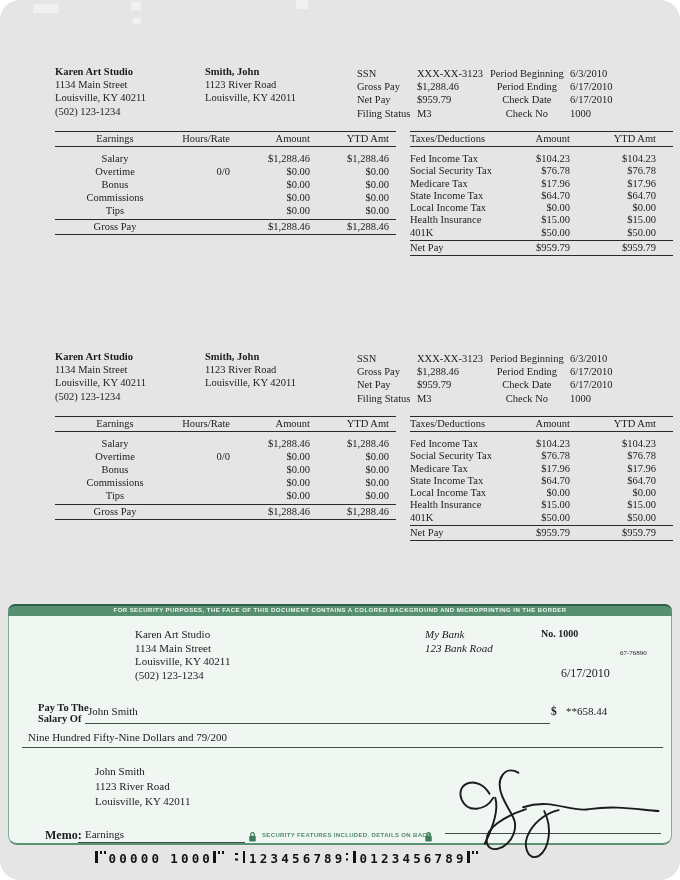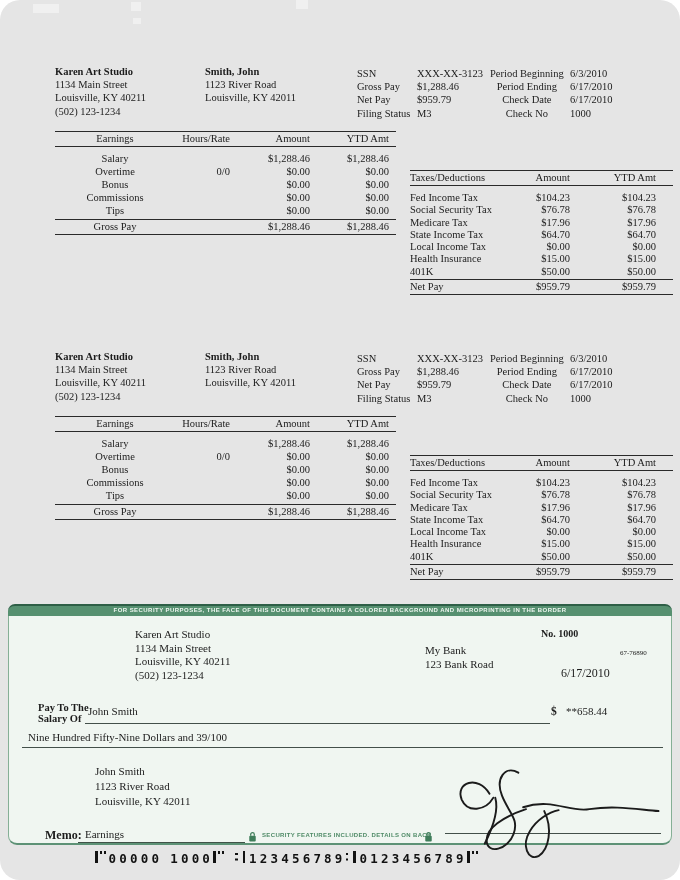--- a/index.html
+++ b/index.html
@@ -13,42 +13,42 @@
   .stub{position:absolute;left:0;width:680px;height:240px;}
   #stub1{top:65px;} #stub2{top:350px;}
   .addr{position:absolute;font-size:10.5px;line-height:13.2px;}
   .addr .b{font-weight:bold;}
   .co{left:55px;top:0;} .emp{left:205px;top:0;}
   .inf{position:absolute;top:2px;font-size:10.5px;line-height:13.2px;white-space:nowrap;}
   .inf.l1{left:357px;} .inf.v1{left:417px;} .inf.l2{left:490px;text-align:center;} .inf.v2{left:570px;}
 
   .tbl{position:absolute;top:66px;font-size:10.5px;}
   .tbl.earn{left:55px;width:341px;}
-  .tbl.ded{left:410px;width:263px;margin-top:39px;}
+  .tbl.ded{left:410px;width:263px;}
   .thead{display:flex;border-top:1.2px solid #2a2a2a;border-bottom:1px solid #2a2a2a;padding:1px 0 2px;}
   .gap{height:6px;}
   .trow{display:flex;}
   .earn .trow{line-height:12.9px;} .ded .trow{line-height:12.3px;}
   .ttotal{display:flex;border-top:1px solid #2a2a2a;border-bottom:1.6px solid #2a2a2a;padding:1px 0 2px;margin-top:1px;}
   .earn .c1{width:120px;text-align:center;} .earn .c2{width:55px;text-align:right;}
   .earn .c3{width:80px;text-align:right;} .earn .c4{flex:1;text-align:right;padding-right:7px;}
   .ded .c1{width:105px;} .ded .c2{width:55px;text-align:right;} .ded .c3{flex:1;text-align:right;padding-right:17px;}
 
   
   .check{position:absolute;left:8px;top:604px;width:664px;height:241px;}
   .band{position:absolute;left:0;top:0;width:664px;height:12px;background:#569070;
         border-top:2px solid #2e5f47;border-radius:7px 7px 0 0;box-sizing:border-box;text-align:center;}
   .band span{font-family:"Liberation Sans",sans-serif;font-size:6px;font-weight:bold;color:#eef6f0;
         letter-spacing:.45px;line-height:9px;display:inline-block;vertical-align:top;}
   .cbody{position:absolute;left:0;top:12px;width:664px;height:229px;background:#f0f6f1;
         border-left:1.5px solid #85af96;border-right:1.5px solid #85af96;border-bottom:2px solid #5d9276;
         border-radius:0 0 9px 9px;box-sizing:border-box;}
   .ck{position:absolute;white-space:nowrap;}
   .ck-payer{left:127px;top:24px;font-size:11px;line-height:13.5px;}
-  .ck-bank{left:417px;top:40px;font-size:11px;line-height:13.5px;}
+  .ck-bank{left:417px;top:24px;font-size:11px;line-height:13.5px;font-style:italic;}
   .ck-no{left:533px;top:24px;font-size:10px;font-weight:bold;}
   .ck-fraction{left:588px;top:45px;font-size:7px;padding-left:24px;}
   .ck-date{left:553px;top:62px;font-size:12px;}
   .ck-payto{left:30px;top:98px;font-size:10.5px;font-weight:bold;line-height:11px;}
   .ck-payee{left:80px;top:101px;font-size:11px;}
   .ck-line{border-bottom:1.4px solid #43504a;}
   .ck-line1{left:77px;top:104px;width:465px;height:15px;}
   .ck-dollar{left:543px;top:101px;font-size:11.5px;font-weight:bold;}
   .ck-amount{left:558px;top:101px;font-size:11px;}
   .ck-words{left:20px;top:127px;font-size:11px;}
@@ -379,21 +379,21 @@
     <div class="ck ck-payto">
       <span>Pay To The</span><br>
       <span>Salary Of</span>
     </div>
     <div class="ck ck-line ck-line1"></div>
     <div class="ck ck-payee">John Smith</div>
     <div class="ck ck-dollar">$</div>
     <div class="ck ck-amount">**658.44</div>
 
     <div class="ck ck-line ck-line2"></div>
-    <div class="ck ck-words">Nine Hundred Fifty-Nine Dollars and 39/100</div>
+    <div class="ck ck-words">Nine Hundred Fifty-Nine Dollars and 79/200</div>
 
     <div class="ck ck-payeeaddr">
       <span>John Smith</span><br>
       <span>1123 River Road</span><br>
       <span>Louisville, KY 42011</span>
     </div>
 
     <div class="ck ck-memolbl">Memo:</div>
     <div class="ck ck-memoline"></div>
     <div class="ck ck-memo">Earnings</div>

